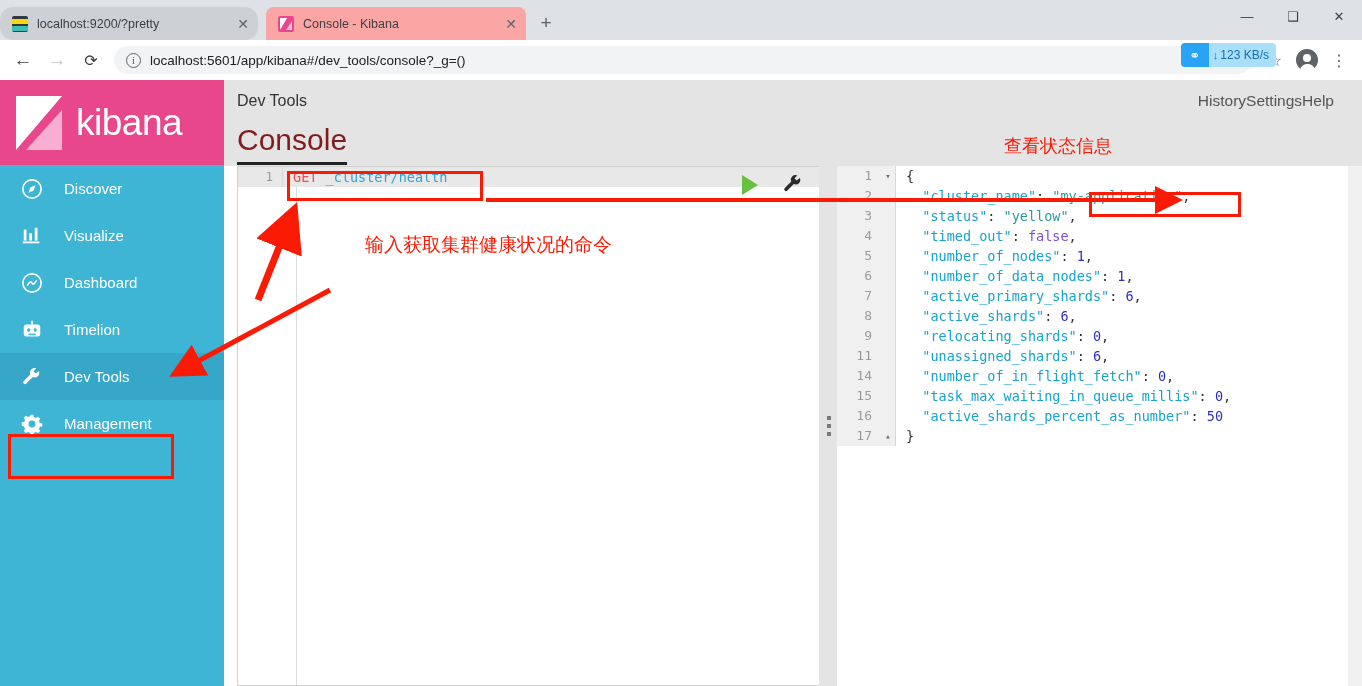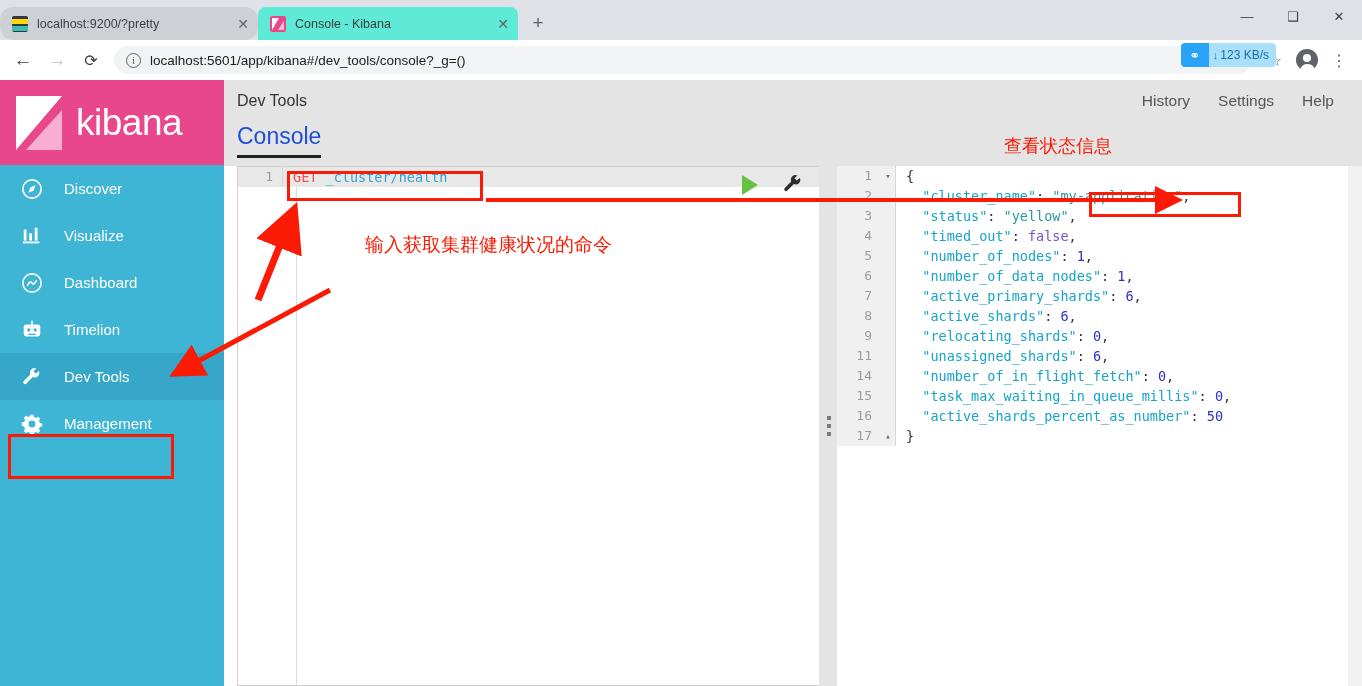--- a/index.html
+++ b/index.html
@@ -15,21 +15,21 @@
   #tabstrip {
     height: 40px; background: #dee1e6;
     display: flex; align-items: flex-end; position: relative;
   }
   .tab {
     height: 33px; display: flex; align-items: center;
     padding: 0 4px 0 12px; border-radius: 8px 8px 0 0;
     font-size: 12.5px; color: #3c4043; position: relative;
   }
   .tab.inactive { background: #cdd1d6; width: 258px; border-radius: 13px; }
-  .tab.active { background: #5eead4; width: 260px; margin-left: 0; }
+  .tab.active { background: #fca5a5; width: 260px; margin-left: 8px; }
   .tab-favicon {
     width: 16px; height: 16px; flex: 0 0 16px; margin-right: 9px;
     position: relative; border-radius: 2px;
   }
   
   .fav-es { background: #343741; overflow: hidden; }
   .fav-es::before {
     content: ""; position: absolute; left: 0; top: 3px;
     width: 16px; height: 5px; background: #f9d90b;
   }
@@ -186,29 +186,29 @@
   }
 
   
   #content { position: absolute; left: 224px; top: 0; width: 1138px; height: 606px; background: #ffffff; }
 
   #apphdr {
     height: 42px; background: #e4e4e4;
     display: flex; align-items: center; padding: 0 28px 0 13px;
   }
   #apphdr .app-title { font-size: 16px; color: #333333; }
-  #apphdr .hdr-links { margin-left: auto; display: flex; gap: 28px; }
+  #apphdr .hdr-links { margin-left: auto; display: flex; }
   #apphdr .hdr-links span { font-size: 15.5px; color: #555555; }
 
   #tabrow {
     height: 44px; background: #e4e4e4; position: relative;
     padding-left: 13px;
   }
   #tabrow .ktab {
-    display: inline-block; font-size: 23px; color: #1d4ed8;
+    display: inline-block; font-size: 30px; color: #7f1d1d;
     padding-top: 1px; position: relative;
   }
   #tabrow .ktab::after {
     content: ""; position: absolute; left: 0; right: 0; bottom: -8px;
     height: 3px; background: #222222;
   }
 
   
   #anno-status {
     position: absolute; left: 780px; top: 12px;

